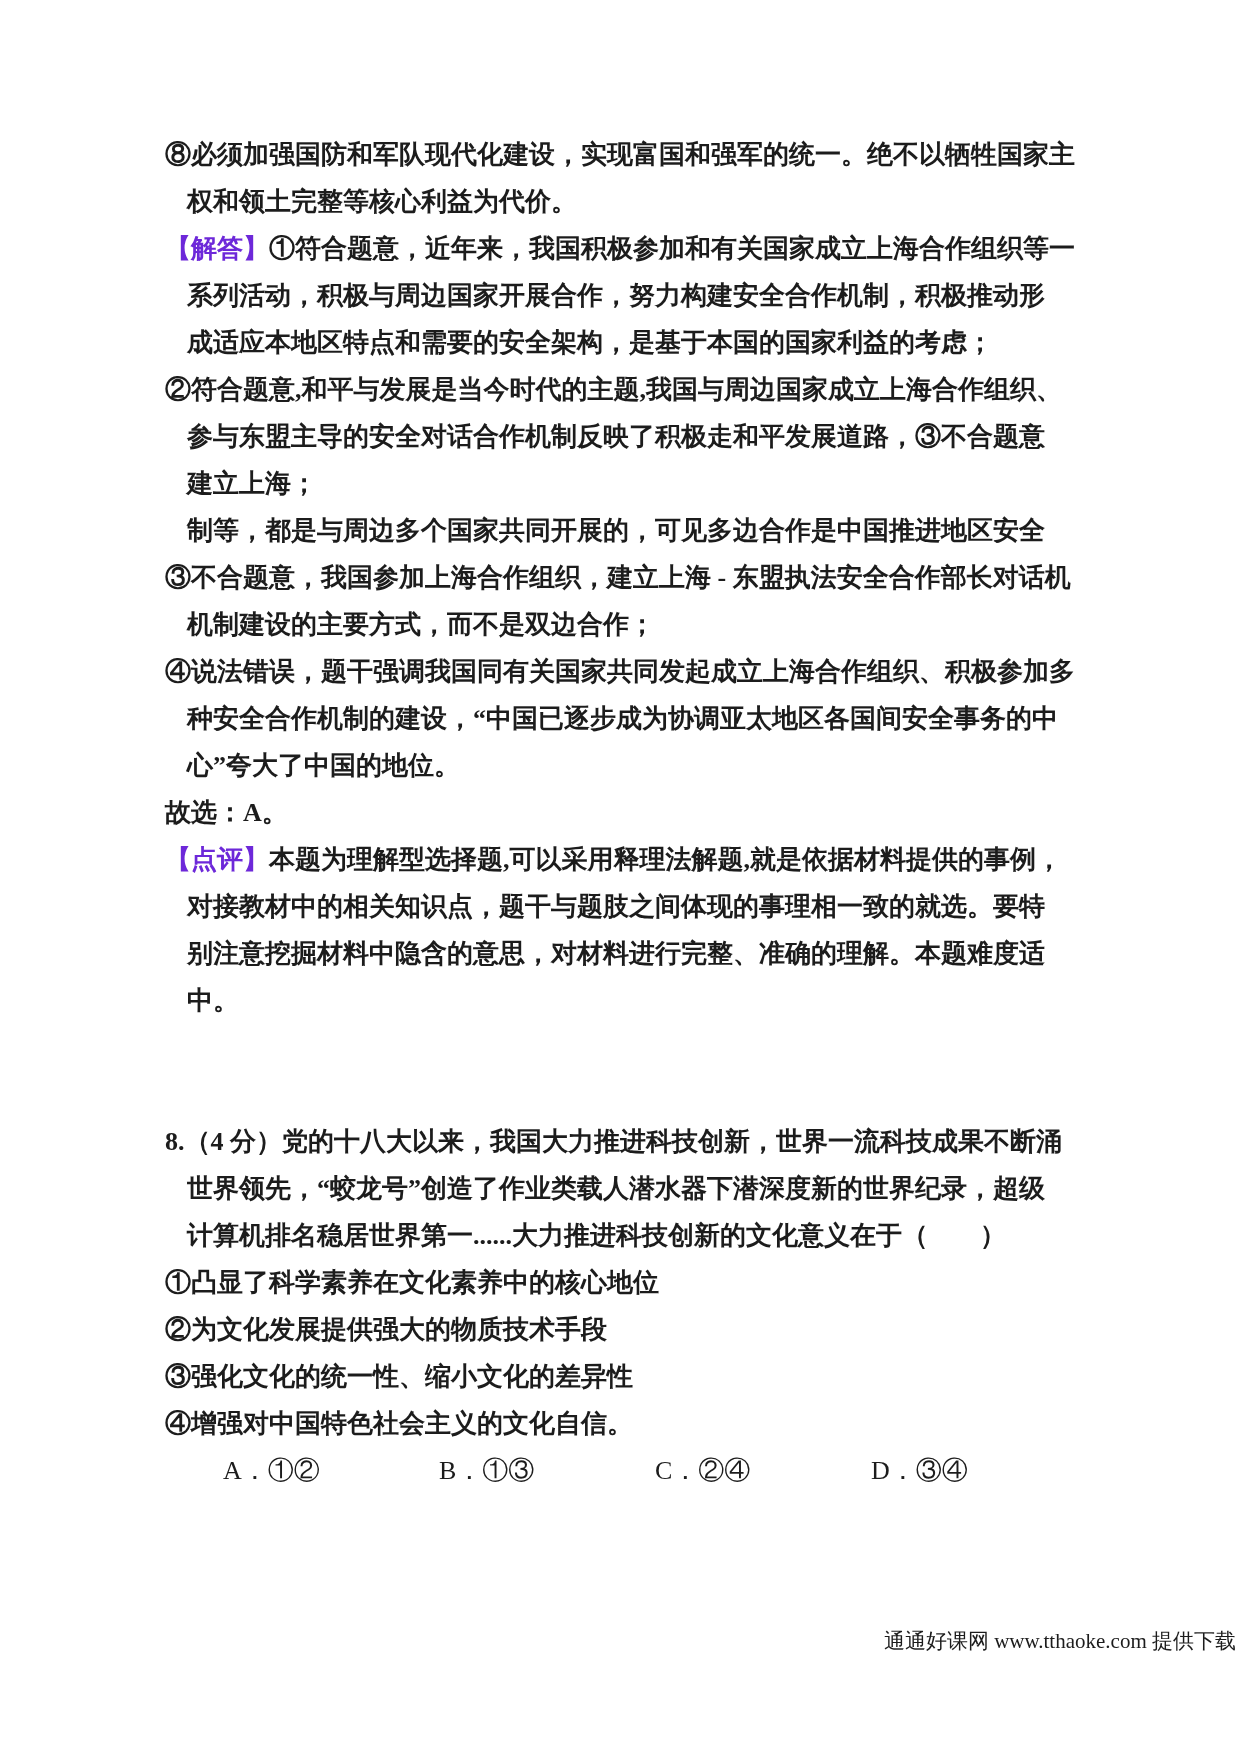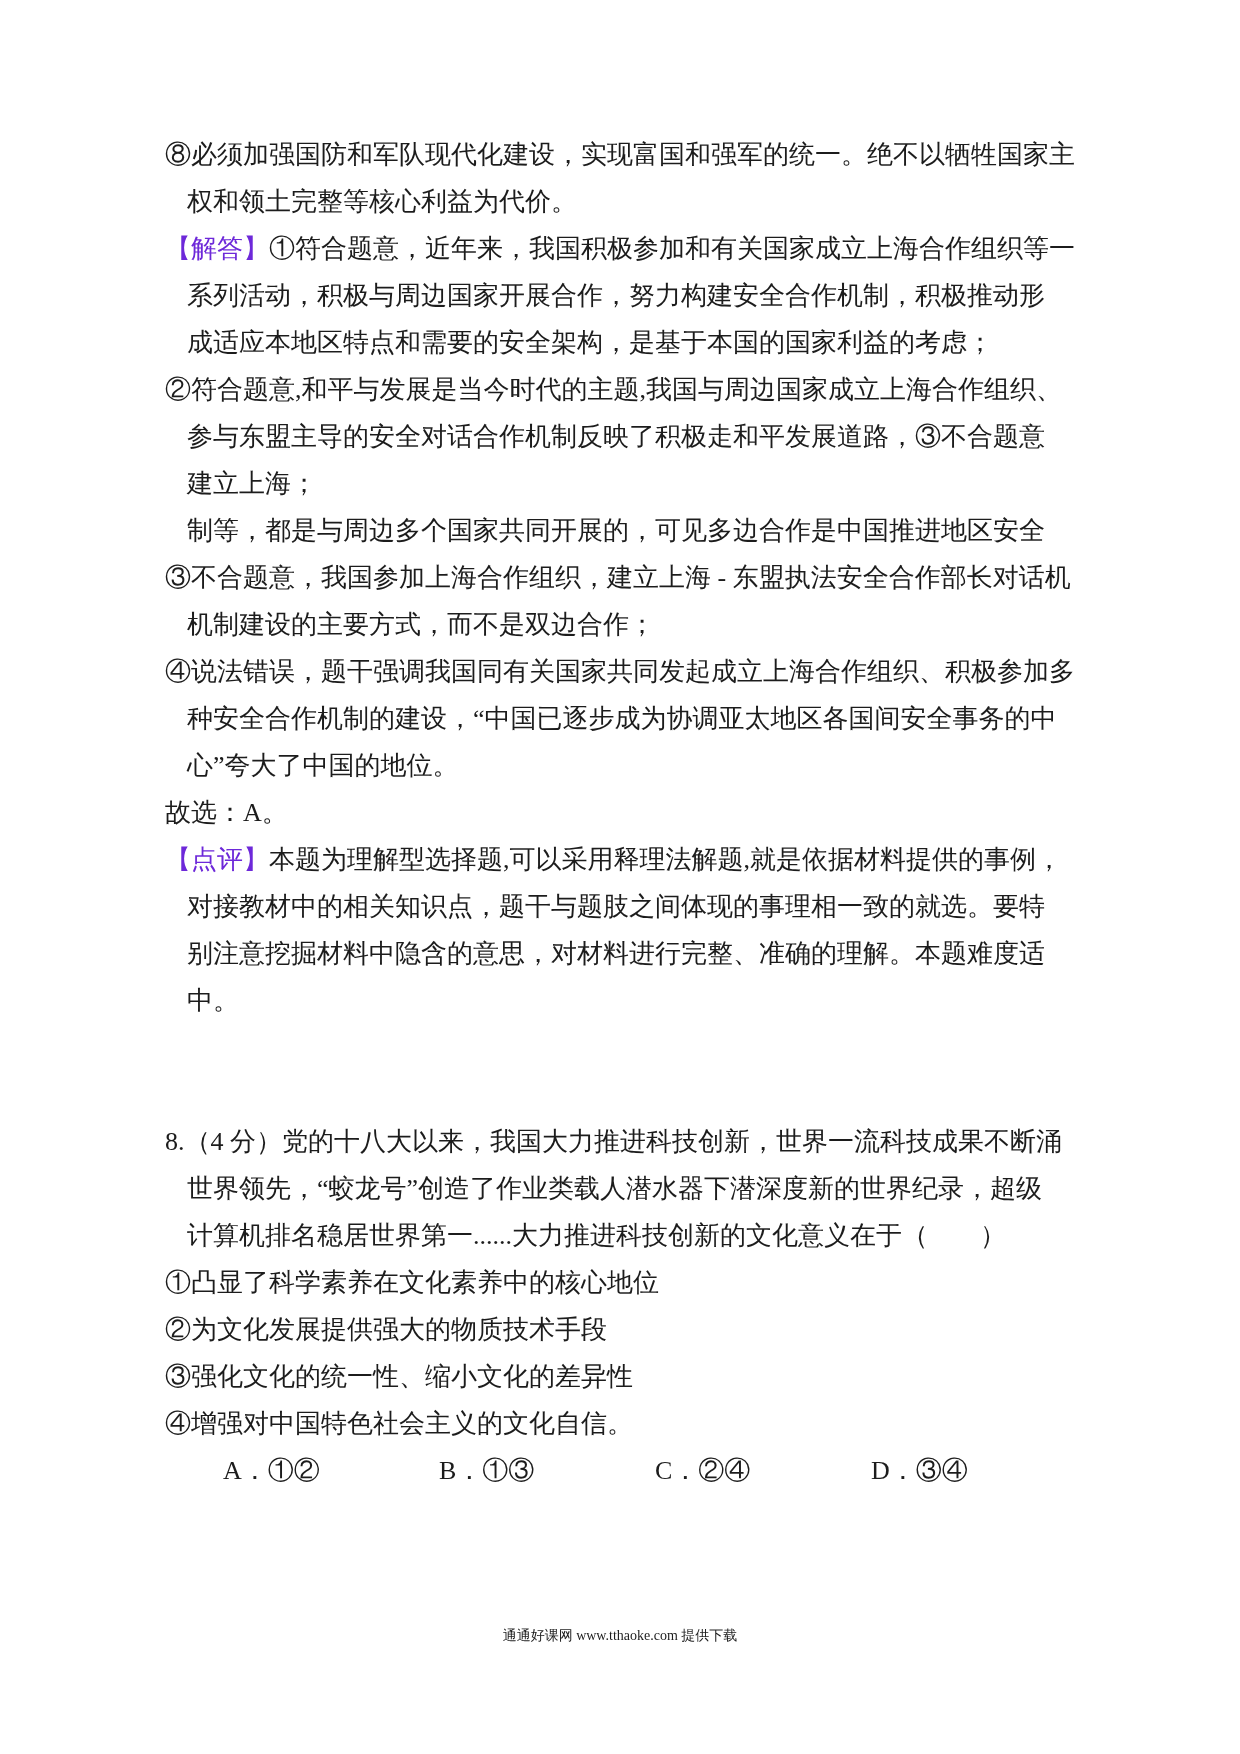--- a/index.html
+++ b/index.html
@@ -19,20 +19,21 @@
     position: absolute;
     left: 165px;
     top: 131px;
     width: 920px;
     font-size: 26px;
     line-height: 47px;
   }
   .line {
     white-space: nowrap;
     height: 47px;
+    font-weight: bold;
   }
   .line.indent {
     padding-left: 22px;
   }
   .blue-label {
     color: #6d28d9;
   }
   .question-block {
     margin-top: 94px;
   }
@@ -47,22 +48,22 @@
     margin-left: 26px;
   }
   .option:last-child {
     width: auto;
   }
   .footer {
     position: absolute;
     left: 0;
     right: 0;
     top: 1627px;
-    text-align: center;
-    font-size: 14px;
+    text-align: right;
+    font-size: 21px;
     color: #1c1c1c;
   }
   .footer span {
     padding: 0 4px;
   }
 </style>
 </head>
 <body>
 
 <div class="content">

